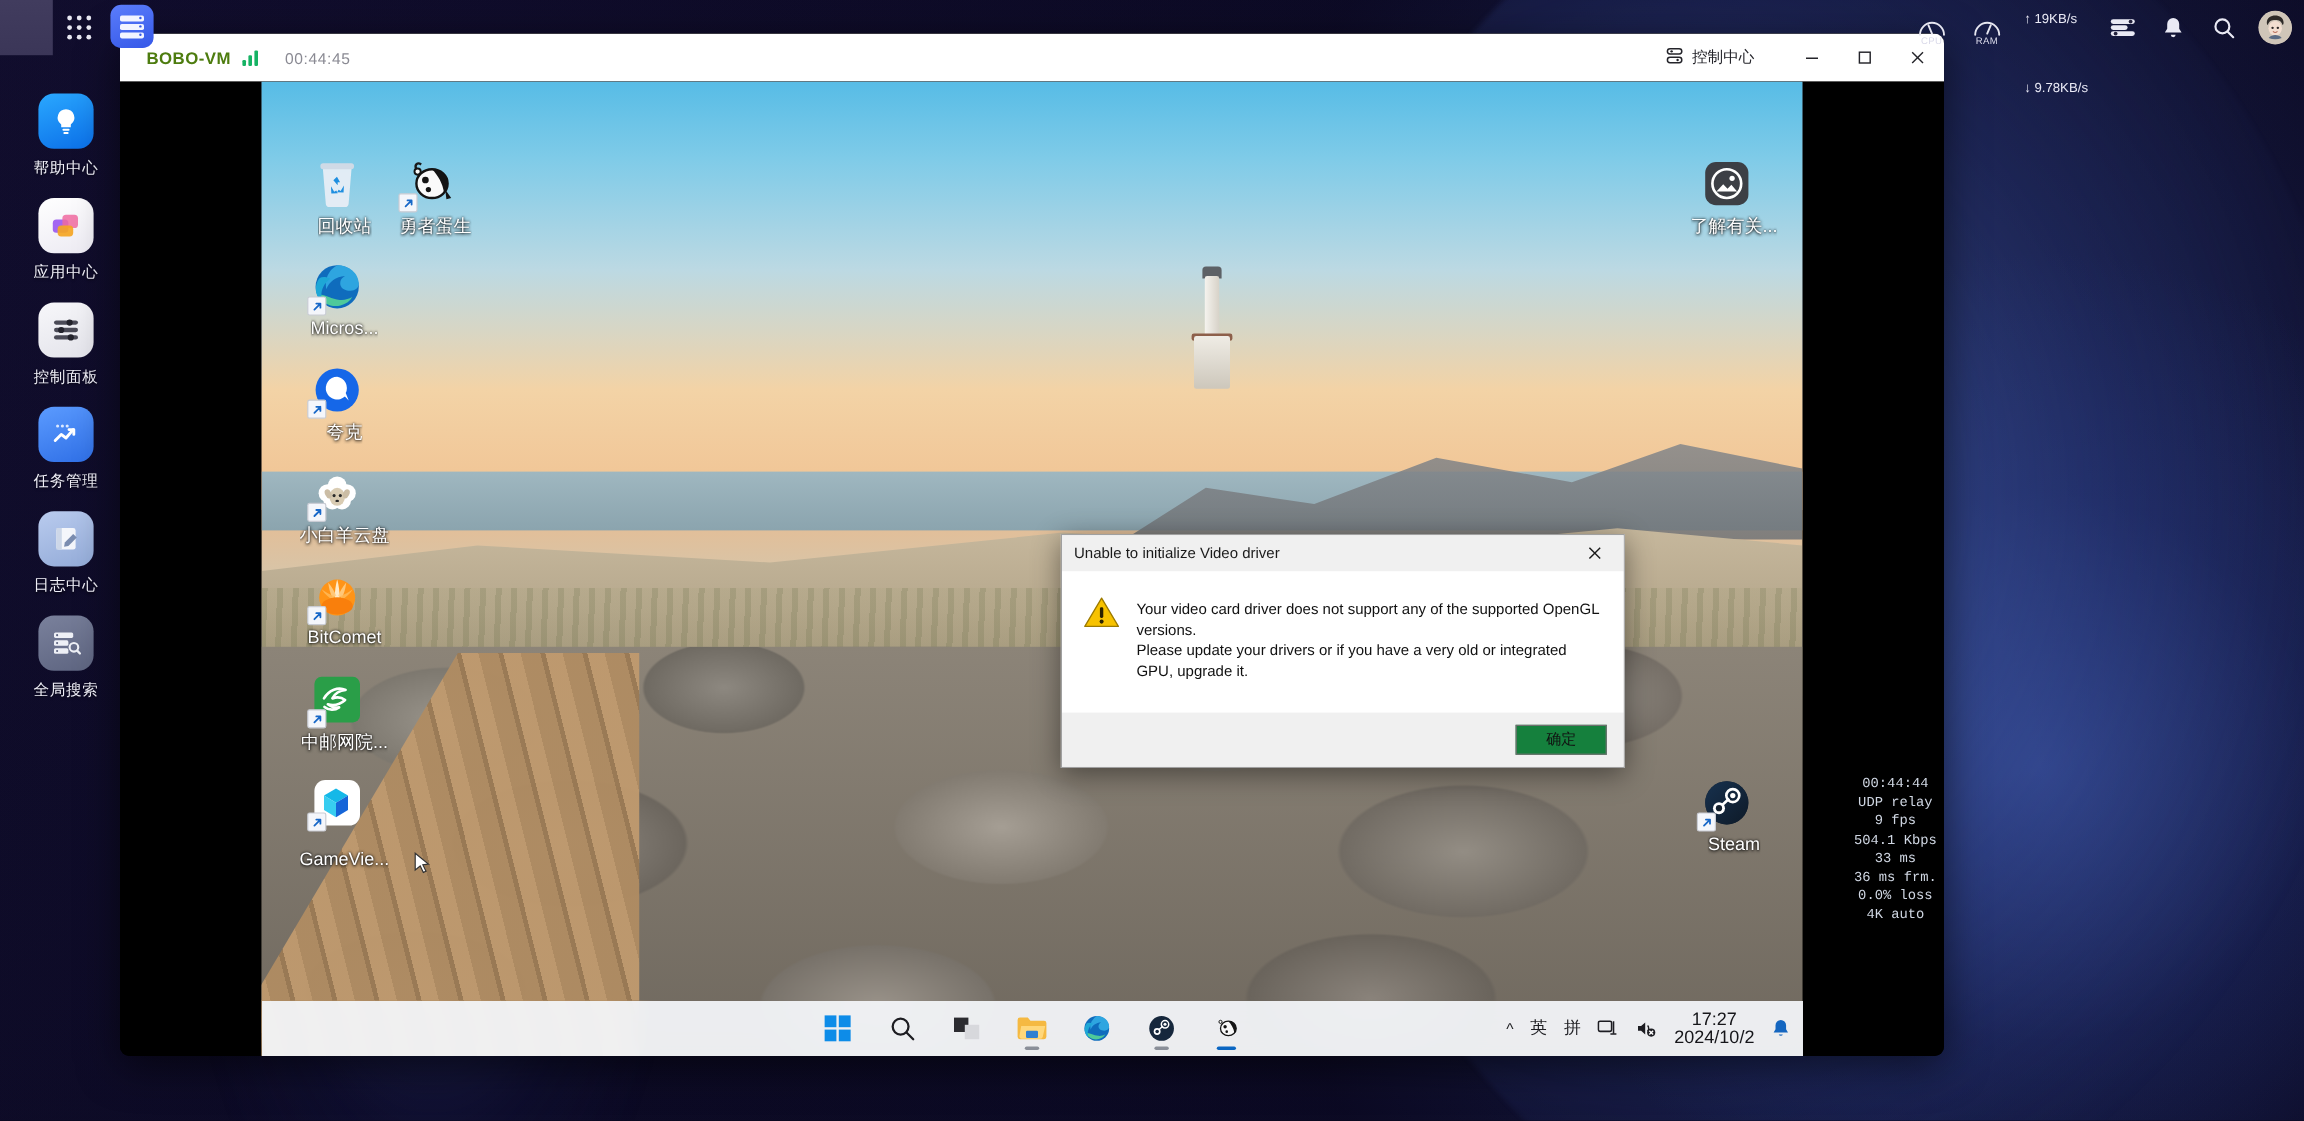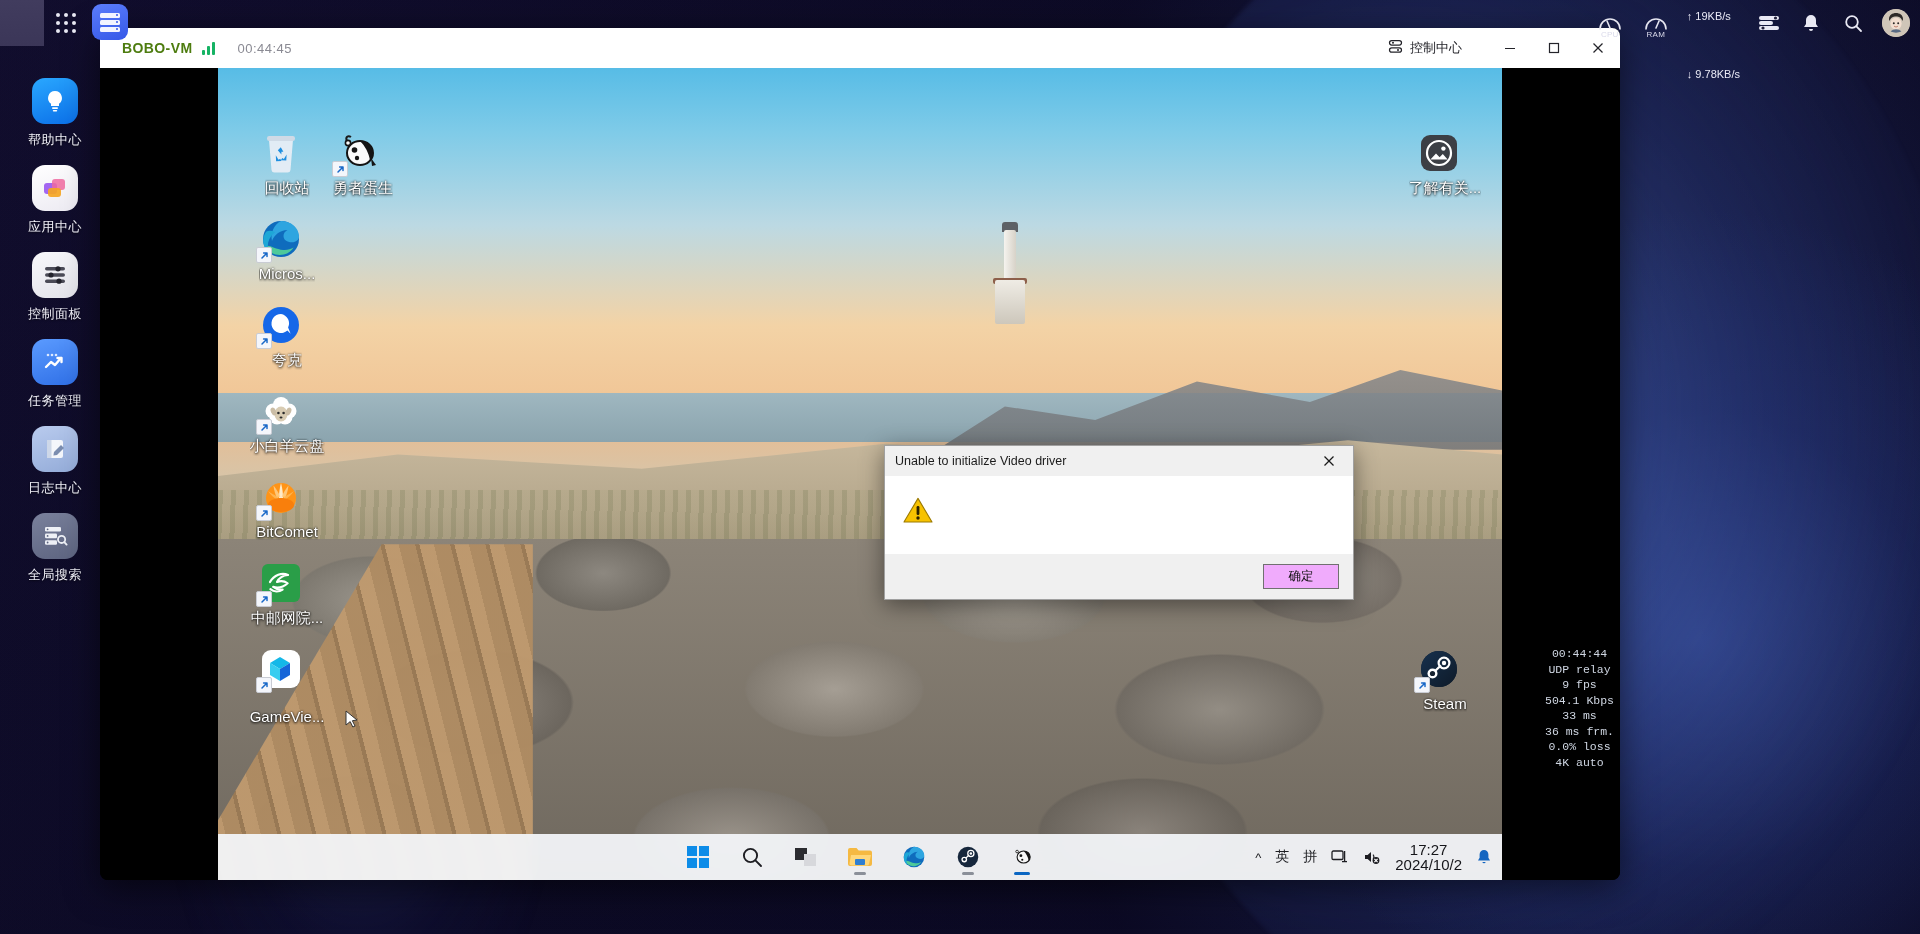--- a/index.html
+++ b/index.html
@@ -196,21 +196,21 @@
     font-family:"Liberation Sans", sans-serif;
     margin-left:34px;
   }
   #err-title{ height:30px; background:#f0f0f0; display:flex;align-items:center;padding:0 6px 0 10px;}
   #err-title .t{ font-size:12.5px;color:#1b1b1b; flex:1;}
   #err-close{ width:36px;height:28px;display:flex;align-items:center;justify-content:center;cursor:pointer;}
   #err-body{ background:#fff; padding:20px 18px 26px 18px; display:flex; gap:14px; align-items:flex-start;}
   #err-text{ font-size:12.5px;line-height:17px;color:#111; padding-top:4px;}
   #err-foot{ background:#f0f0f0; padding:10px 14px; display:flex;justify-content:flex-end;}
   #err-ok{
-    min-width:76px;height:25px;border:1px solid #707070;background:#f0abfc;
+    min-width:76px;height:25px;border:1px solid #707070;background:#15803d;
     font-size:12.5px;color:#111;display:flex;align-items:center;justify-content:center;cursor:pointer;
   }
 
   #cursor{ position:absolute; left:345px; top:710px; z-index:40; }
 </style>
 </head>
 <body>
 
 <div id="host-desktop">
   <div class="swirl"></div>
@@ -719,20 +719,22 @@
           </span>
         </div>
         <div id="err-body">
           <span style="flex:0 0 auto;">
             <svg width="30" height="28" viewBox="0 0 30 28">
               <path d="M15 2.4L29 26H1z" fill="#f7c200" stroke="#9c7a00" stroke-width="1.1" stroke-linejoin="round"></path>
               <rect x="13.6" y="10" width="2.8" height="9" rx="1.2" fill="#2b2200"></rect>
               <circle cx="15" cy="22" r="1.7" fill="#2b2200"></circle>
             </svg>
           </span>
+          <div id="err-text" style="white-space:pre-line;">Your video card driver does not support any of the supported OpenGL versions.
+Please update your drivers or if you have a very old or integrated GPU, upgrade it.</div>
         </div>
         <div id="err-foot">
           <div id="err-ok">确定</div>
         </div>
       </div>
     </div>
 
     <div id="telemetry">
       <div>00:44:44</div>
       <div>UDP relay</div>

